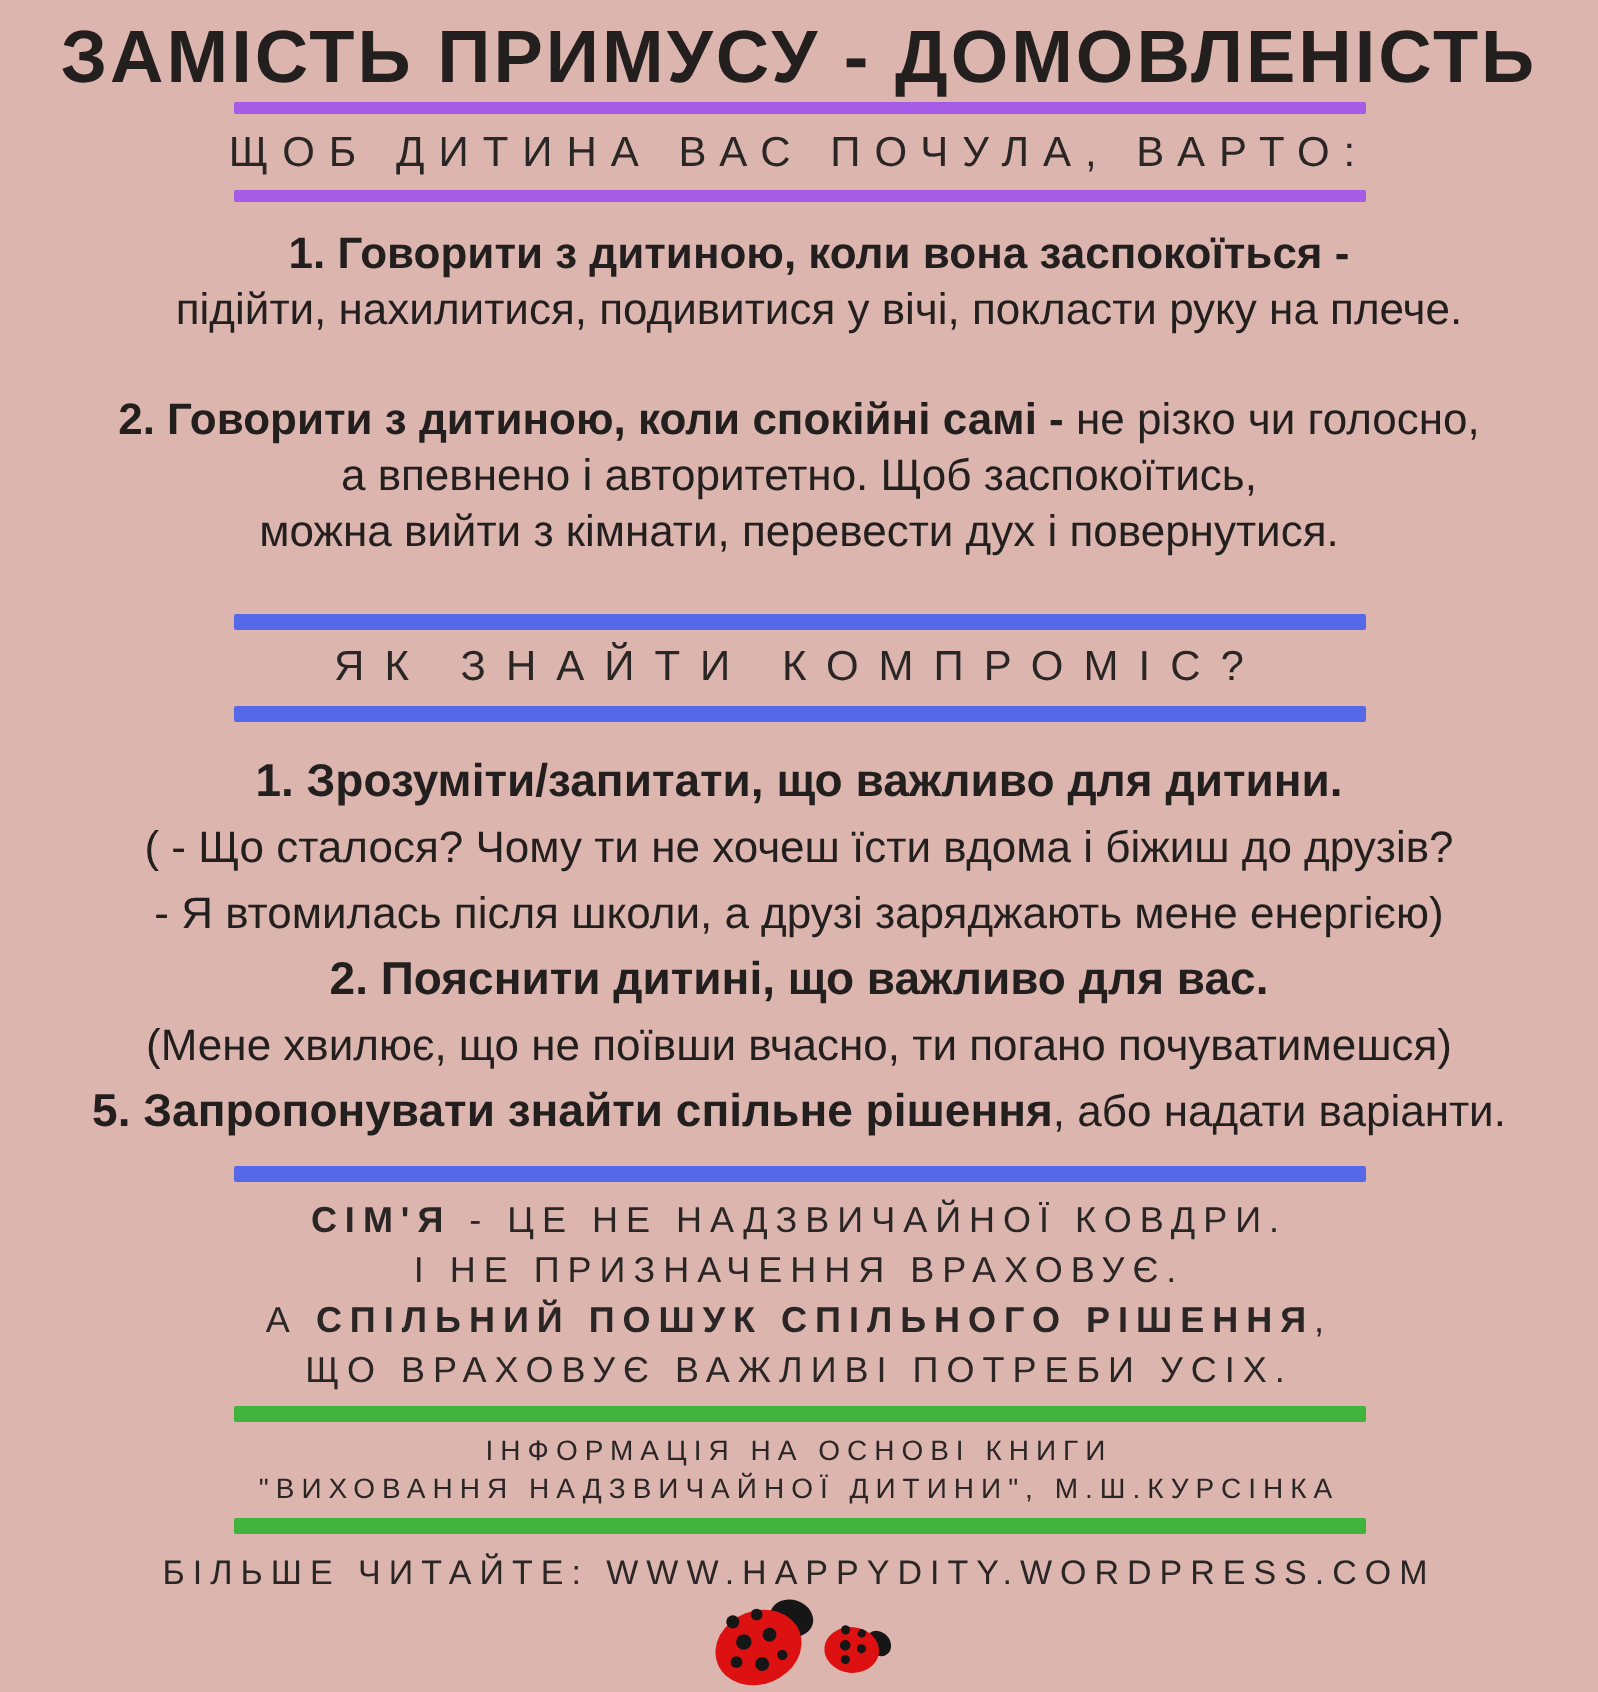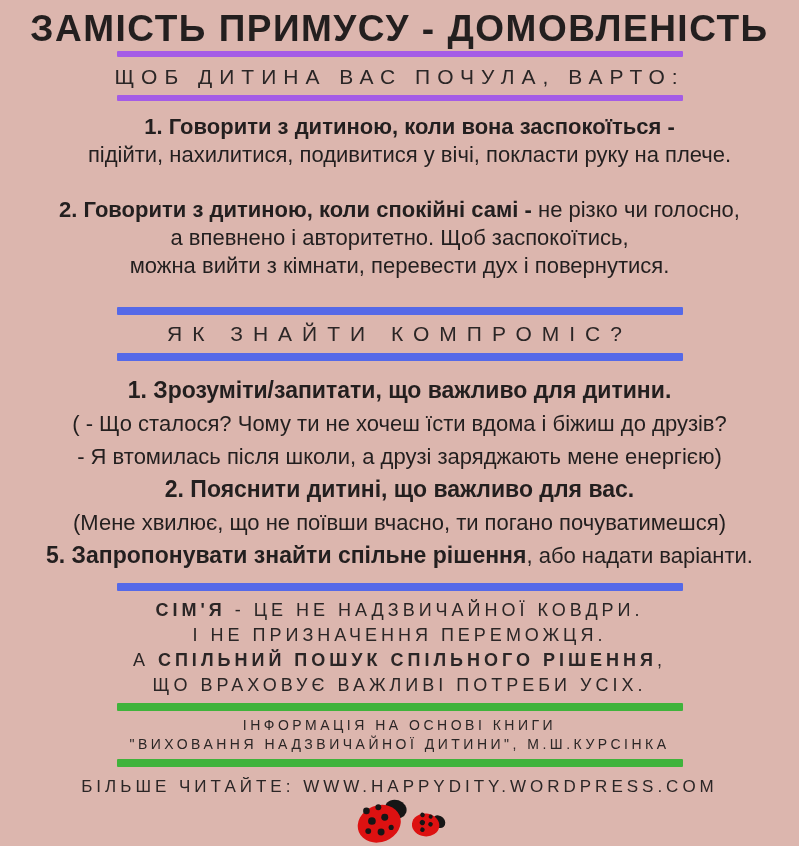--- a/index.html
+++ b/index.html
@@ -103,21 +103,21 @@
     <div class="line">- Я втомилась після школи, а друзі заряджають мене енергією)</div>
     <div class="line"><b>2. Пояснити дитині, що важливо для вас.</b></div>
     <div class="line">(Мене хвилює, що не поївши вчасно, ти погано почуватимешся)</div>
     <div class="line"><b>5. Запропонувати знайти спільне рішення</b><span>, або надати варіанти.</span></div>
   </div>
 
   <div class="divider blue div-after-steps"></div>
 
   <div class="quote">
     <div class="line"><b>СІМ'Я</b><span> - ЦЕ НЕ НАДЗВИЧАЙНОЇ КОВДРИ.</span></div>
-    <div class="line">І НЕ ПРИЗНАЧЕННЯ ПЕРЕМОЖЦЯ.</div>
+    <div class="line">І НЕ ПРИЗНАЧЕННЯ ВРАХОВУЄ.</div>
     <div class="line"><span>А </span><b>СПІЛЬНИЙ ПОШУК СПІЛЬНОГО РІШЕННЯ</b><span>,</span></div>
     <div class="line">ЩО ВРАХОВУЄ ВАЖЛИВІ ПОТРЕБИ УСІХ.</div>
   </div>
 
   <div class="divider green div-green-1"></div>
 
   <div class="source">
     <div class="line">ІНФОРМАЦІЯ НА ОСНОВІ КНИГИ</div>
     <div class="line">"ВИХОВАННЯ НАДЗВИЧАЙНОЇ ДИТИНИ", М.Ш.КУРСІНКА</div>
   </div>

